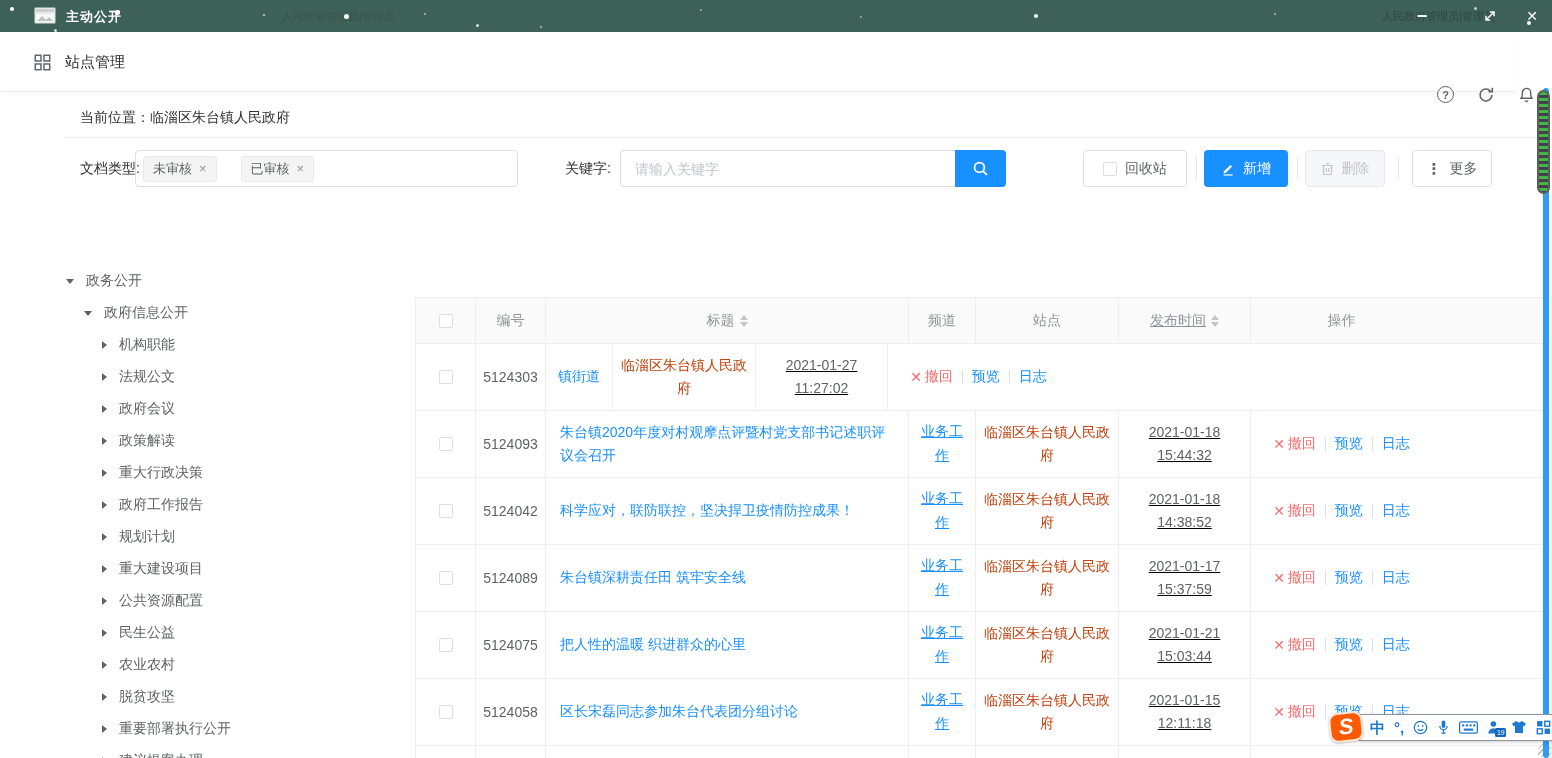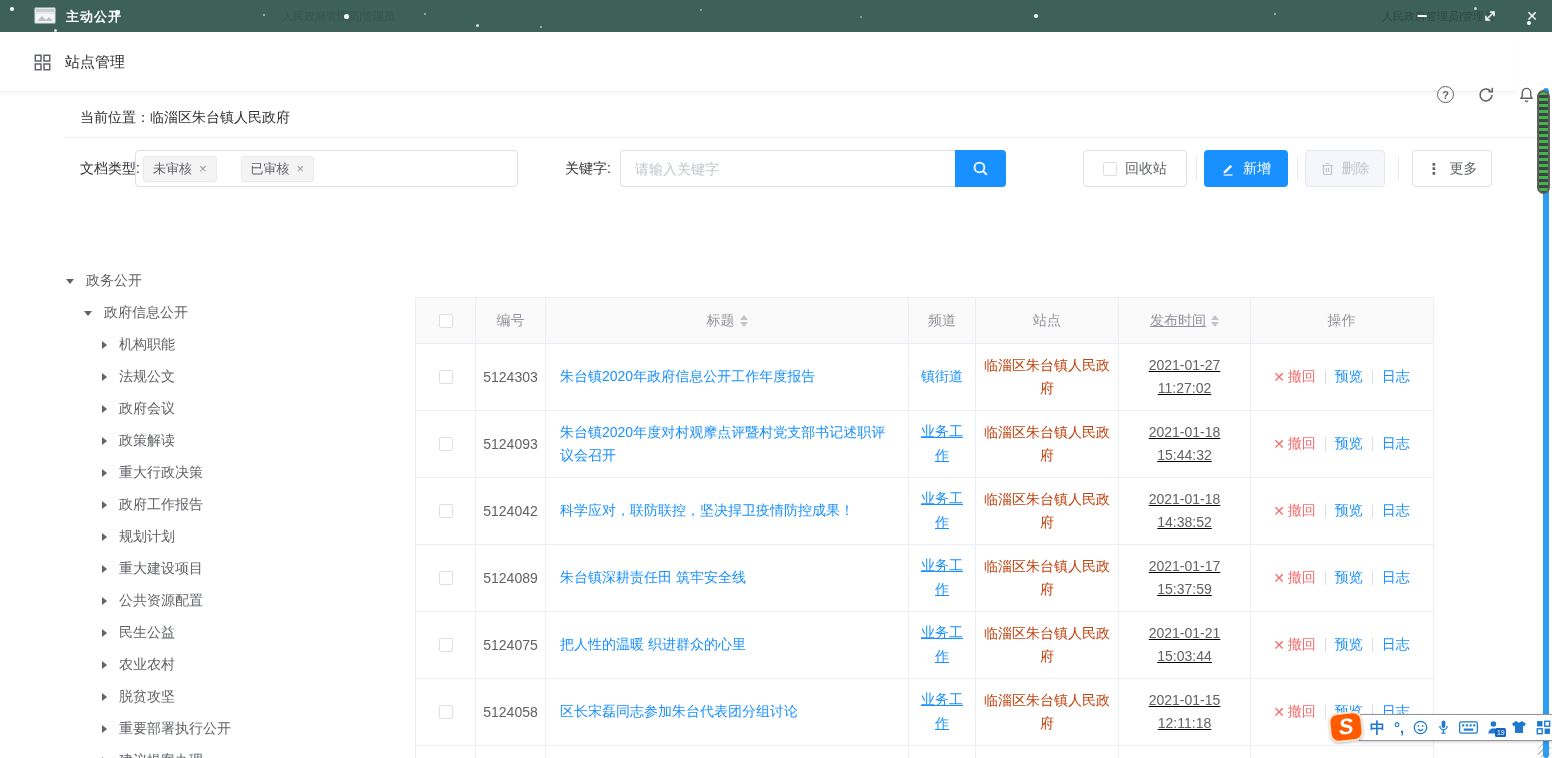--- a/index.html
+++ b/index.html
@@ -52,21 +52,21 @@
 
   
   .tree { position:absolute; left:60px; top:265px; width:345px; }
   .tree-item { height:32px; display:flex; align-items:center; font-size:14px; color:#606266; cursor:pointer; }
   .tree-item.lv0 { padding-left:6px; } .tree-item.lv1 { padding-left:24px; } .tree-item.lv2 { padding-left:42px; }
   .caret { display:inline-block; margin-right:12px; }
   .caret.down { width:0; height:0; border-left:4.5px solid transparent; border-right:4.5px solid transparent; border-top:5.5px solid #5f6368; }
   .caret.right { width:0; height:0; border-top:4.5px solid transparent; border-bottom:4.5px solid transparent; border-left:5.5px solid #5f6368; }
 
   
-  .table { position:absolute; left:415px; top:297px; width:1019px; border:1px solid #ebeef5; border-bottom:none; }
+  .table { position:absolute; left:415px; top:297px; width:1137px; border:1px solid #ebeef5; border-bottom:none; }
   .thead { display:flex; height:46px; background:#fafafa; border-bottom:1px solid #ebeef5; }
   .trow { display:flex; height:67px; background:#fff; border-bottom:1px solid #ebeef5; }
   .trow-partial { display:flex; height:13px; background:#fff; }
   .cell { display:flex; align-items:center; justify-content:center; border-right:1px solid #ebeef5; font-size:14px; }
   .cell:last-child { border-right:none; }
   .c-chk { width:60px; } .c-id { width:70px; } .c-title { width:363px; } .c-chan { width:67px; }
   .c-site { width:143px; } .c-time { width:132px;text-decoration:underline; } .c-ops { width:181px; }
   .thead .cell { color:#909399; }
   .c-title.body { justify-content:flex-start; padding:0 14px; }
   .link { color:#1890ff; cursor:pointer; }
@@ -320,23 +320,20 @@
         </div>
     </div>
 
     <div class="trow">
       <div class="cell c-chk">
           <input type="checkbox" class="chk" style="">
         </div>
       <div class="cell c-id">
           <span class="id-txt">5124303</span>
         </div>
-      <div class="cell c-title body">
-          <span class="link title-link">朱台镇2020年政府信息公开工作年度报告</span>
-        </div>
       <div class="cell c-chan">
           <span class="link ch-wrap">镇街道</span>
         </div>
       <div class="cell c-site">
           <span class="site-txt">临淄区朱台镇人民政府</span>
         </div>
       <div class="cell c-time">
           <span class="time-wrap">2021-01-27 11:27:02</span>
         </div>
       <div class="cell c-ops">

